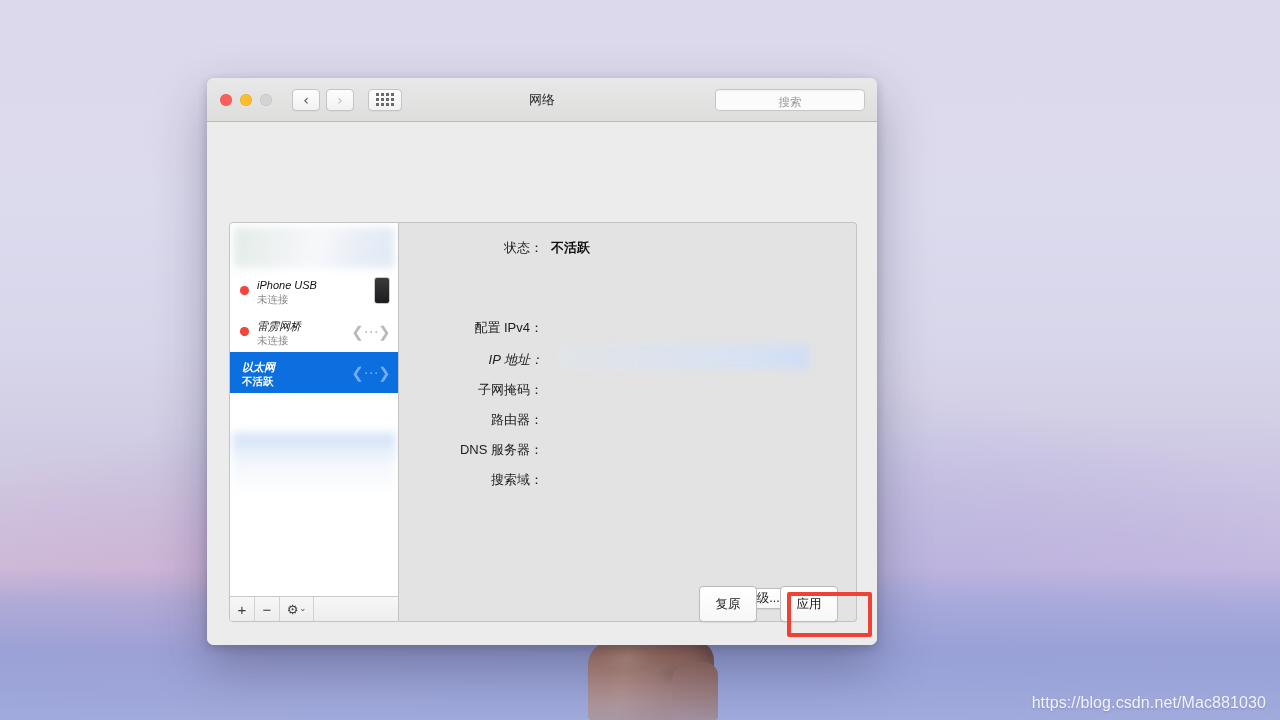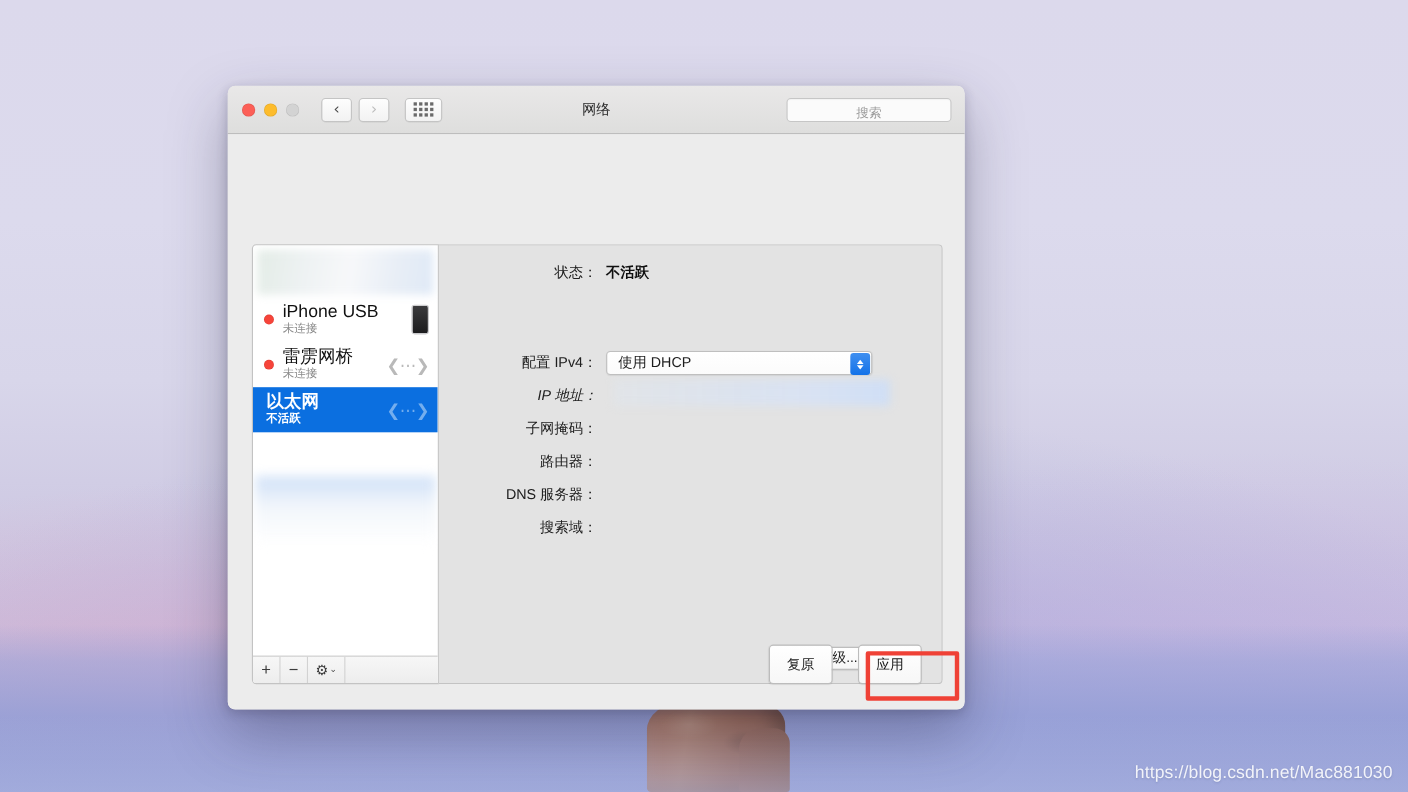--- a/index.html
+++ b/index.html
@@ -170,21 +170,21 @@
     height: 41px;
     display: flex; align-items: center;
     padding: 0 8px 0 10px;
   }
   .iface .dot {
     width: 9px; height: 9px; border-radius: 50%;
     background: #f6443a; flex: 0 0 auto; margin-right: 8px;
     box-shadow: inset 0 0 0 0.5px rgba(0,0,0,0.10);
   }
   .iface .txt { flex: 1 1 auto; min-width: 0; }
-  .iface .nm { font-size: 16px; color: #101010; line-height: 14px; }
+  .iface .nm { font-size: 11px; color: #101010; line-height: 14px; font-style: italic; }
   .iface .st { font-size: 10.5px; color: #8a8a8a; line-height: 13px; }
   .iface.sel { background: #0b6fe0; }
   .iface.sel .nm, .iface.sel .st { color: #ffffff; font-weight: 600; }
   .iface.sel .st { font-weight: 600; }
 
   
   #iface-blur {
     height: 41px; margin: 4px 4px 2px 4px;
     background: linear-gradient(100deg, #e3ece6 0%, #eef2f3 28%, #f7f8fa 52%, #e8eef6 78%, #dfe9f6 100%);
     filter: blur(4px);
@@ -413,27 +413,20 @@
 
           <div class="frow" id="row-status">
             <span class="flabel">状态：</span>
             <span class="fvalue">不活跃</span>
           </div>
 
           <div id="detail-blur"></div>
 
           <div class="frow" id="row-ipv4">
             <span class="flabel">配置 IPv4：</span>
-            <div class="popup" id="ipv4-popup">
-              <span>使用 DHCP</span>
-              <span class="stepper">
-                <span class="up"></span>
-                  <span class="dn"></span>
-              </span>
-            </div>
           </div>
 
           <div class="frow" id="row-ip">
             <span class="flabel">IP 地址：</span>
             <span class="fvalue"></span>
           </div>
           <div class="frow" id="row-mask">
             <span class="flabel">子网掩码：</span>
             <span class="fvalue"></span>
           </div>

